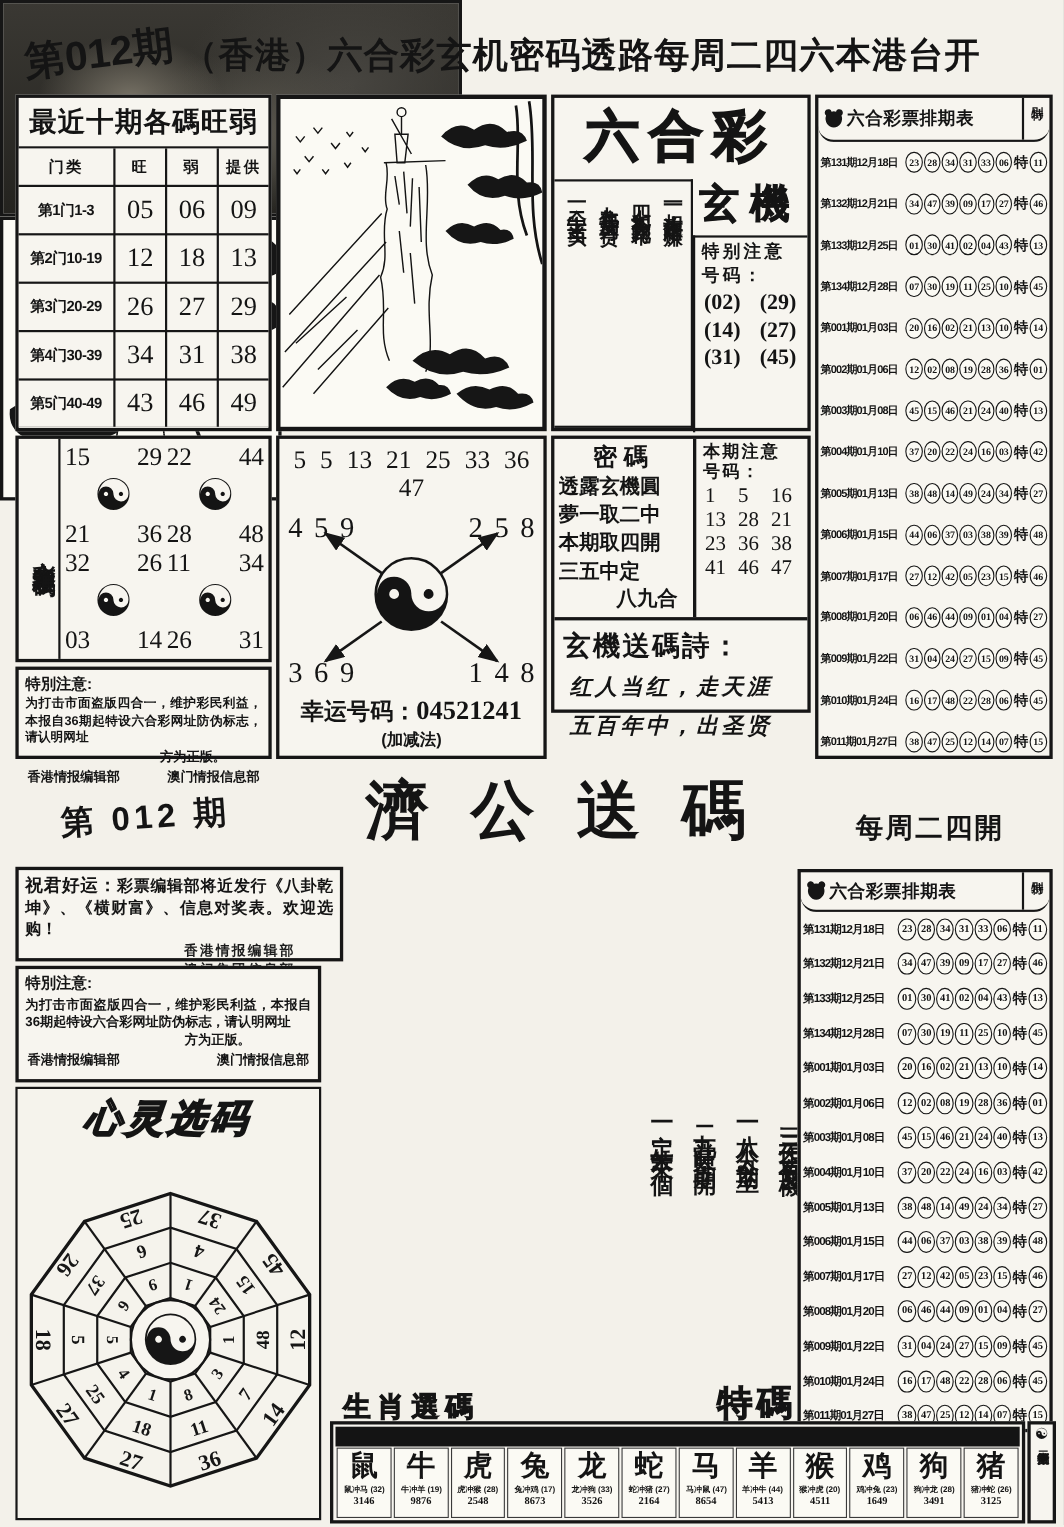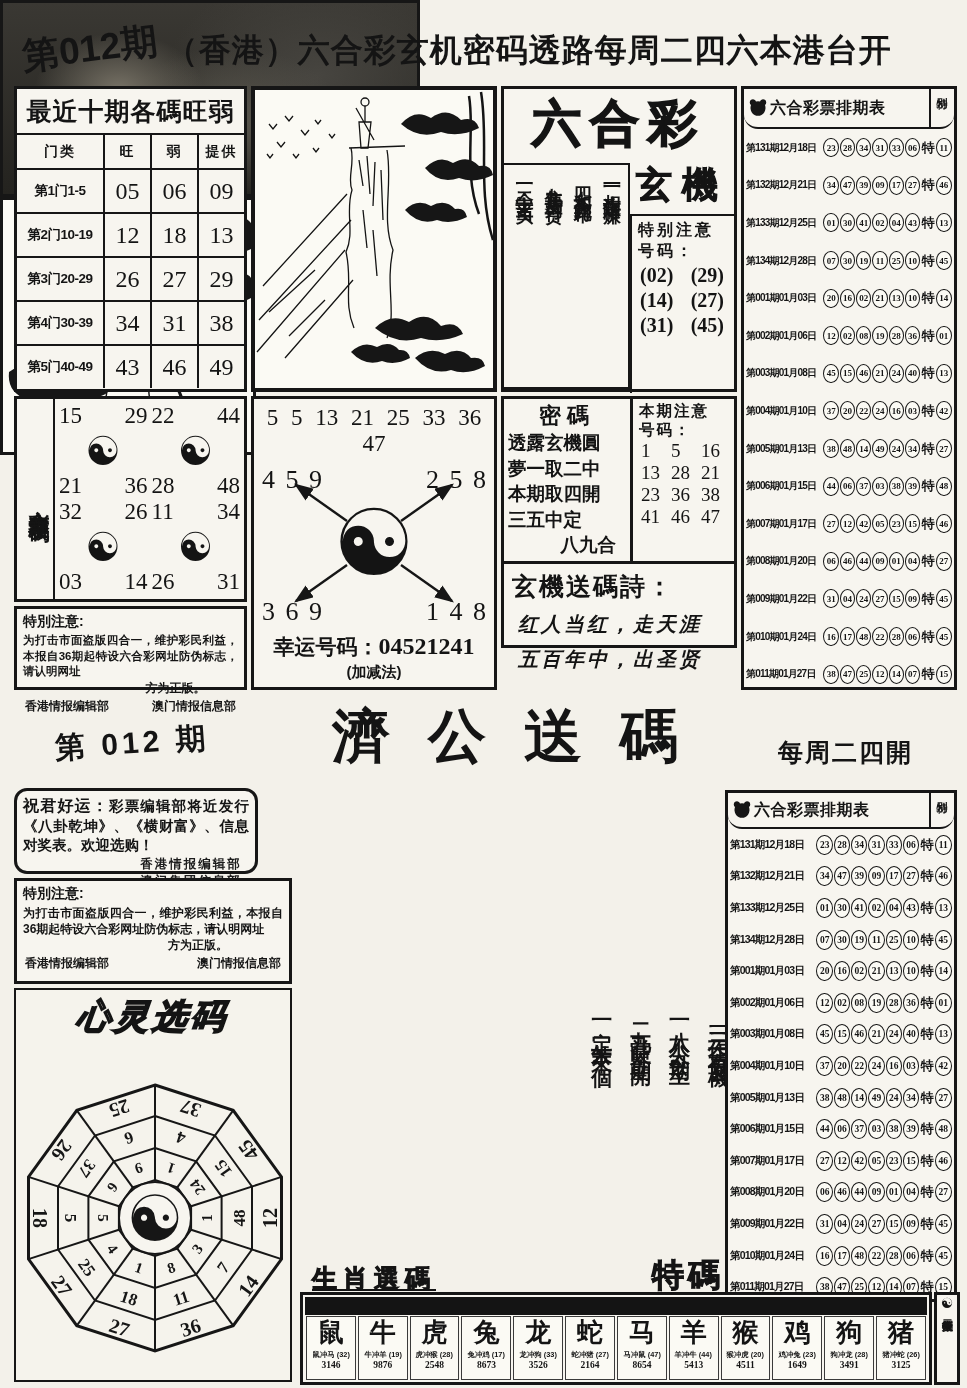--- a/index.html
+++ b/index.html
@@ -105,42 +105,42 @@
   .ball.special{}
 
   
   .s2-issue{position:absolute;left:55px;top:723px;font-size:30px;font-weight:900;transform:rotate(-4deg);letter-spacing:4px;}
   .s2-title{position:absolute;left:275px;top:698px;width:460px;text-align:center;
             font-family:"Liberation Serif","DejaVu Serif",serif;font-size:58px;font-weight:900;letter-spacing:38px;
             text-indent:38px;}
   .s2-note{position:absolute;left:778px;top:736px;font-size:25px;font-weight:900;letter-spacing:2px;}
 
   
-  #greet{left:14px;top:788px;width:244px;height:86px;border-width:3px;padding:4px 6px;border-radius:13px;}
+  #greet{left:14px;top:788px;width:298px;height:86px;border-width:3px;padding:4px 6px;}
   .greet-body{font-size:14.5px;font-weight:bold;line-height:1.35;text-align:justify;}
   .greet-lead{font-size:16px;font-weight:900;}
   .greet-sig{font-size:12.5px;font-weight:900;text-align:center;margin-left:110px;letter-spacing:2px;color:#1c1c1c;}
   #notice2{left:14px;top:878px;width:278px;height:106px;border-width:3px;}
   #notice2 .notice-body{font-size:12px;}
 
   
   #mind{left:14px;top:988px;width:278px;height:394px;border-width:2px;background:#f5f3ec;}
   .mind-title{font-size:34px;font-weight:900;font-style:italic;text-align:center;letter-spacing:4px;margin-top:4px;
               -webkit-text-stroke:1.8px #141414;color:#f5f3ec;transform:skewX(-6deg);}
   #decagon{display:block;margin:2px auto 0;}
 
   
   #photo{left:300px;top:788px;width:420px;height:197px;border:3px solid #161616;box-sizing:border-box;
          background:
            radial-gradient(ellipse 120px 80px at 28% 45%, #767165 0%, rgba(60,58,52,0) 70%),
            radial-gradient(ellipse 150px 100px at 55% 62%, #5a574e 0%, rgba(60,58,52,0) 75%),
            radial-gradient(ellipse 190px 130px at 76% 38%, #474540 0%, rgba(40,39,36,0) 80%),
            linear-gradient(180deg,#3a3833,#24231f);}
   #monk{left:310px;top:1000px;width:256px;height:258px;border:3px solid #161616;box-sizing:border-box;background:#fbfaf4;}
-  .zlabel{position:absolute;left:312px;top:1262px;font-size:25px;font-weight:900;letter-spacing:6px;text-decoration:underline;-webkit-text-stroke:1px #141414;}
+  .zlabel{position:absolute;left:312px;top:1262px;font-size:25px;font-weight:900;letter-spacing:6px;-webkit-text-stroke:1px #141414;}
 
   
   #verse{position:absolute;left:582px;top:1008px;width:150px;height:290px;}
   .verse-cols{writing-mode:vertical-rl;font-family:"Liberation Serif",serif;font-size:21px;font-weight:bold;
               line-height:1.85;letter-spacing:7px;height:250px;margin:0 auto;}
   .verse-foot{position:absolute;right:8px;bottom:0;font-size:32px;font-weight:900;letter-spacing:4px;-webkit-text-stroke:1px #141414;}
 
   
   #zstrip{left:300px;top:1292px;width:632px;height:93px;border:3px solid #161616;box-sizing:border-box;background:#f7f5ef;}
   .zbar{height:18px;background:#141414;margin:2px 2px 1px;}
@@ -164,21 +164,21 @@
     <span class="issue-badge">第012期</span><span class="s1-title">（香港）六合彩玄机密码透路每周二四六本港台开</span>
   </div>
 
   <div class="box" id="hotcold">
     <div class="hc-title">最近十期各碼旺弱</div>
     <div class="hc-grid" id="hc-grid">
         <div class="hc-cell hc-head">门类</div>
         <div class="hc-cell hc-head">旺</div>
         <div class="hc-cell hc-head">弱</div>
         <div class="hc-cell hc-head">提供</div>
-        <div class="hc-cell hc-gate">第1门1-5</div>
+        <div class="hc-cell hc-gate">第1门1-3</div>
         <div class="hc-cell hc-num serif">05</div>
         <div class="hc-cell hc-num serif">06</div>
         <div class="hc-cell hc-num serif">09</div>
         <div class="hc-cell hc-gate">第2门10-19</div>
         <div class="hc-cell hc-num serif">12</div>
         <div class="hc-cell hc-num serif">18</div>
         <div class="hc-cell hc-num serif">13</div>
         <div class="hc-cell hc-gate">第3门20-29</div>
         <div class="hc-cell hc-num serif">26</div>
         <div class="hc-cell hc-num serif">27</div>

